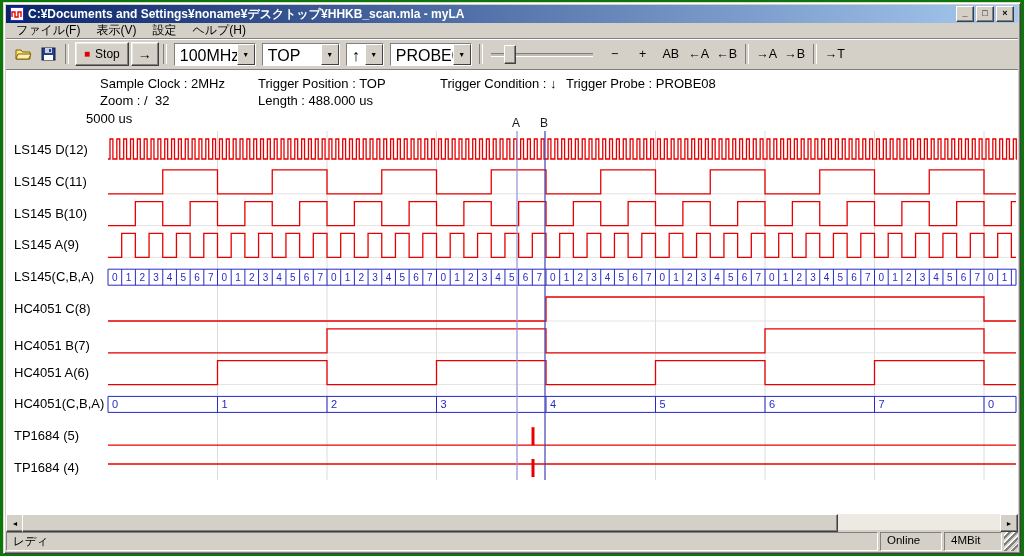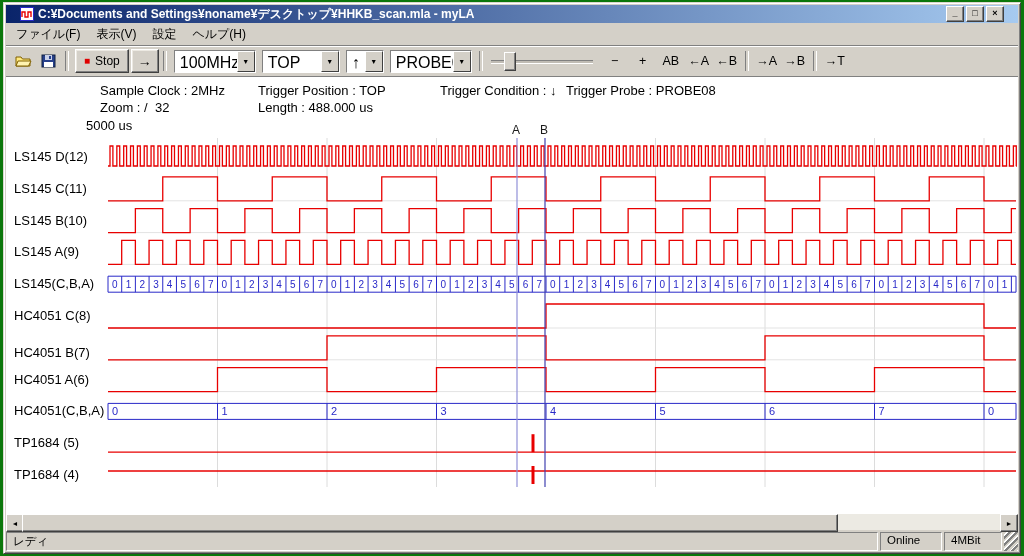--- a/index.html
+++ b/index.html
@@ -3,26 +3,26 @@
 <meta charset="utf-8">
 <style>
   html,body{margin:0;padding:0;}
   body{background:#0b770b;font-family:"Liberation Sans",sans-serif;}
   #screen{position:relative;width:1024px;height:556px;background:#0b770b;overflow:hidden;}
   #window{position:absolute;left:3px;top:2px;right:3px;bottom:2px;background:#d4d0c8;
           border:1px solid;border-color:#dcd8d0 #404040 #404040 #dcd8d0;
           box-shadow:inset 1px 1px 0 #ffffff, inset -1px -1px 0 #808080;
           padding:2px;display:flex;flex-direction:column;}
   
-  .titlebar{height:18px;background:linear-gradient(to right,#0a246a,#a6caf0);display:flex;align-items:center;padding:0 14px;color:#fff;font-size:12px;font-weight:bold;flex:0 0 auto;}
+  .titlebar{height:18px;background:linear-gradient(to right,#0a246a,#a6caf0);display:flex;align-items:center;padding:0 4px;color:#fff;font-size:12px;font-weight:bold;flex:0 0 auto;}
   .title-icon{width:14px;height:14px;margin-right:4px;flex:0 0 auto;}
   .title-text{flex:1;white-space:nowrap;overflow:hidden;}
   .tb-btn{width:16px;height:14px;margin-left:2px;background:#d4d0c8;border:1px solid;border-color:#fff #404040 #404040 #fff;box-shadow:inset -1px -1px 0 #808080;font-size:9px;line-height:12px;text-align:center;color:#000;font-weight:bold;flex:0 0 auto;}
   
-  .menubar{height:22px;display:flex;align-items:center;font-size:12px;padding-left:2px;flex:0 0 auto;}
+  .menubar{height:15px;display:flex;align-items:center;font-size:12px;padding-left:2px;flex:0 0 auto;}
   .menu-item{padding:2px 8px;white-space:nowrap;}
   
   .toolbar{height:30px;display:flex;align-items:center;padding-left:5px;flex:0 0 auto;border-top:1px solid #808080;box-shadow:inset 0 1px 0 #fff;border-bottom:1px solid #808080;}
   .tool-sep{width:2px;height:20px;margin:0 4px;border-left:1px solid #808080;border-right:1px solid #fff;}
   .tool-btn{width:23px;height:22px;display:flex;align-items:center;justify-content:center;margin:0 1px;}
   .tool-btn-raised{background:#d4d0c8;border:1px solid;border-color:#fff #404040 #404040 #fff;box-shadow:inset -1px -1px 0 #808080, inset 1px 1px 0 #ece9e2;height:22px;display:flex;align-items:center;justify-content:center;font-size:12px;}
   .stop-btn{padding:0 8px;margin:0 2px;}
   .run-btn{width:26px;font-size:14px;font-weight:bold;}
   .stop-sq{color:#e00000;font-size:10px;margin-right:5px;line-height:10px;}
   .combo{display:flex;align-items:stretch;height:21px;margin:0 3px;border:1px solid;border-color:#808080 #fff #fff #808080;box-shadow:inset 1px 1px 0 #404040;background:#fff;}

